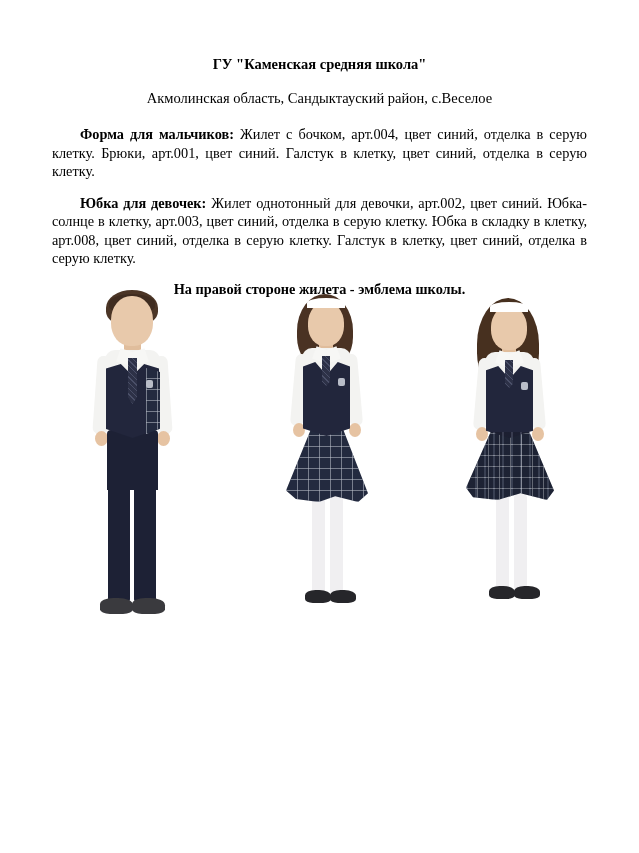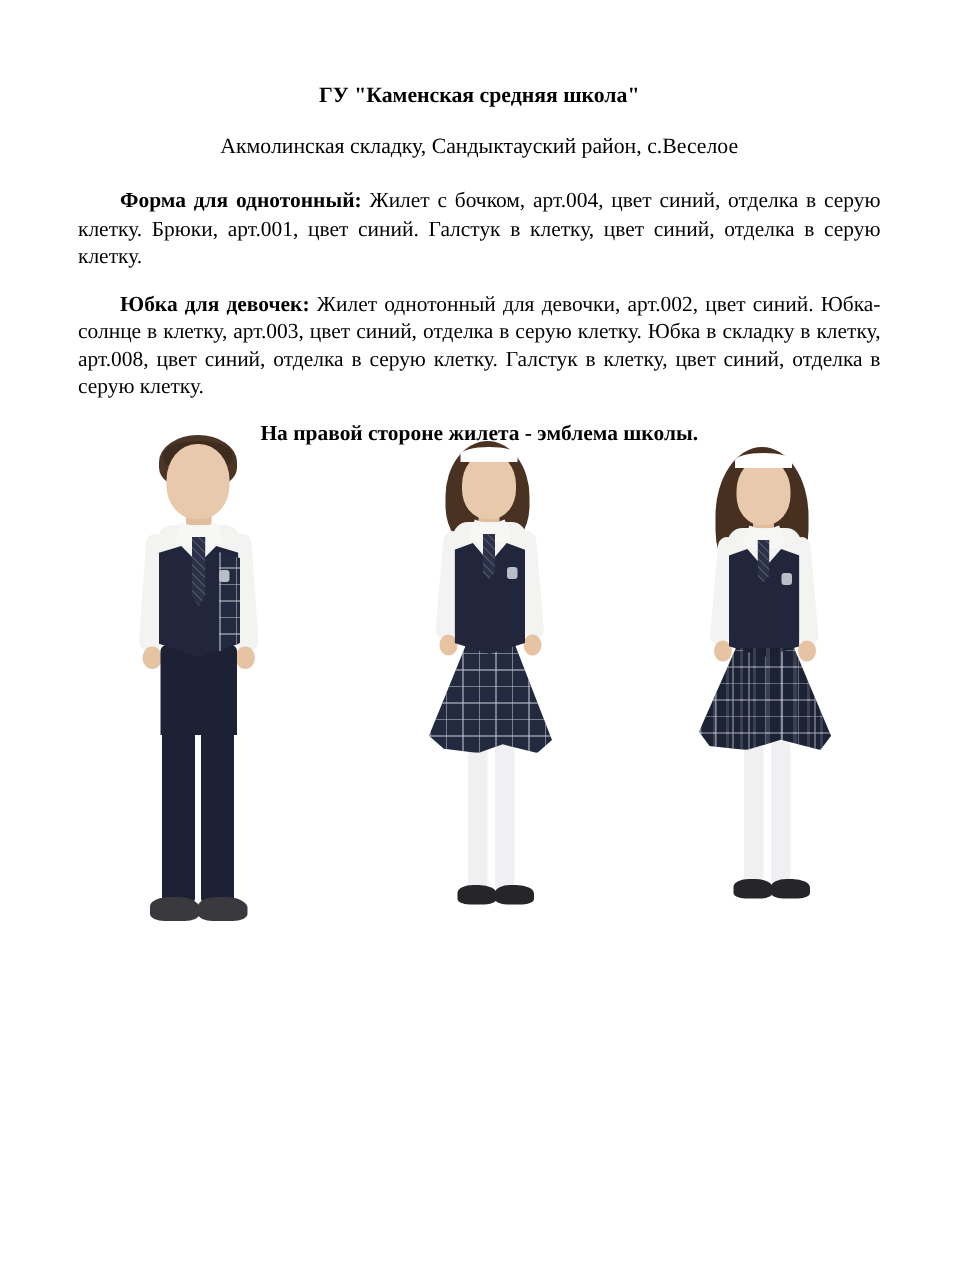--- a/index.html
+++ b/index.html
@@ -162,24 +162,24 @@
     z-index: 6;
   }
 </style>
 </head>
 <body>
 
 <div class="page">
 
   <h1 class="doc-title">ГУ "Каменская средняя школа"</h1>
 
-  <div class="doc-subtitle">Акмолинская складку, Сандыктауский район, с.Веселое</div>
+  <div class="doc-subtitle">Акмолинская область, Сандыктауский район, с.Веселое</div>
 
   <p class="para">
-    <span class="lead">Форма для однотонный:</span><span> Жилет с бочком, арт.004, цвет синий, отделка в серую клетку. Брюки, арт.001, цвет синий. Галстук в клетку, цвет синий, отделка в серую клетку.</span>
+    <span class="lead">Форма для мальчиков:</span><span> Жилет с бочком, арт.004, цвет синий, отделка в серую клетку. Брюки, арт.001, цвет синий. Галстук в клетку, цвет синий, отделка в серую клетку.</span>
   </p>
 
   <p class="para">
     <span class="lead">Юбка для девочек:</span><span> Жилет однотонный для девочки, арт.002, цвет синий. Юбка-солнце в клетку, арт.003, цвет синий, отделка в серую клетку. Юбка в складку в клетку, арт.008, цвет синий, отделка в серую клетку. Галстук в клетку, цвет синий, отделка в серую клетку.</span>
   </p>
 
   <p class="note">На правой стороне жилета - эмблема школы.</p>
 
   <div class="photos">
 

